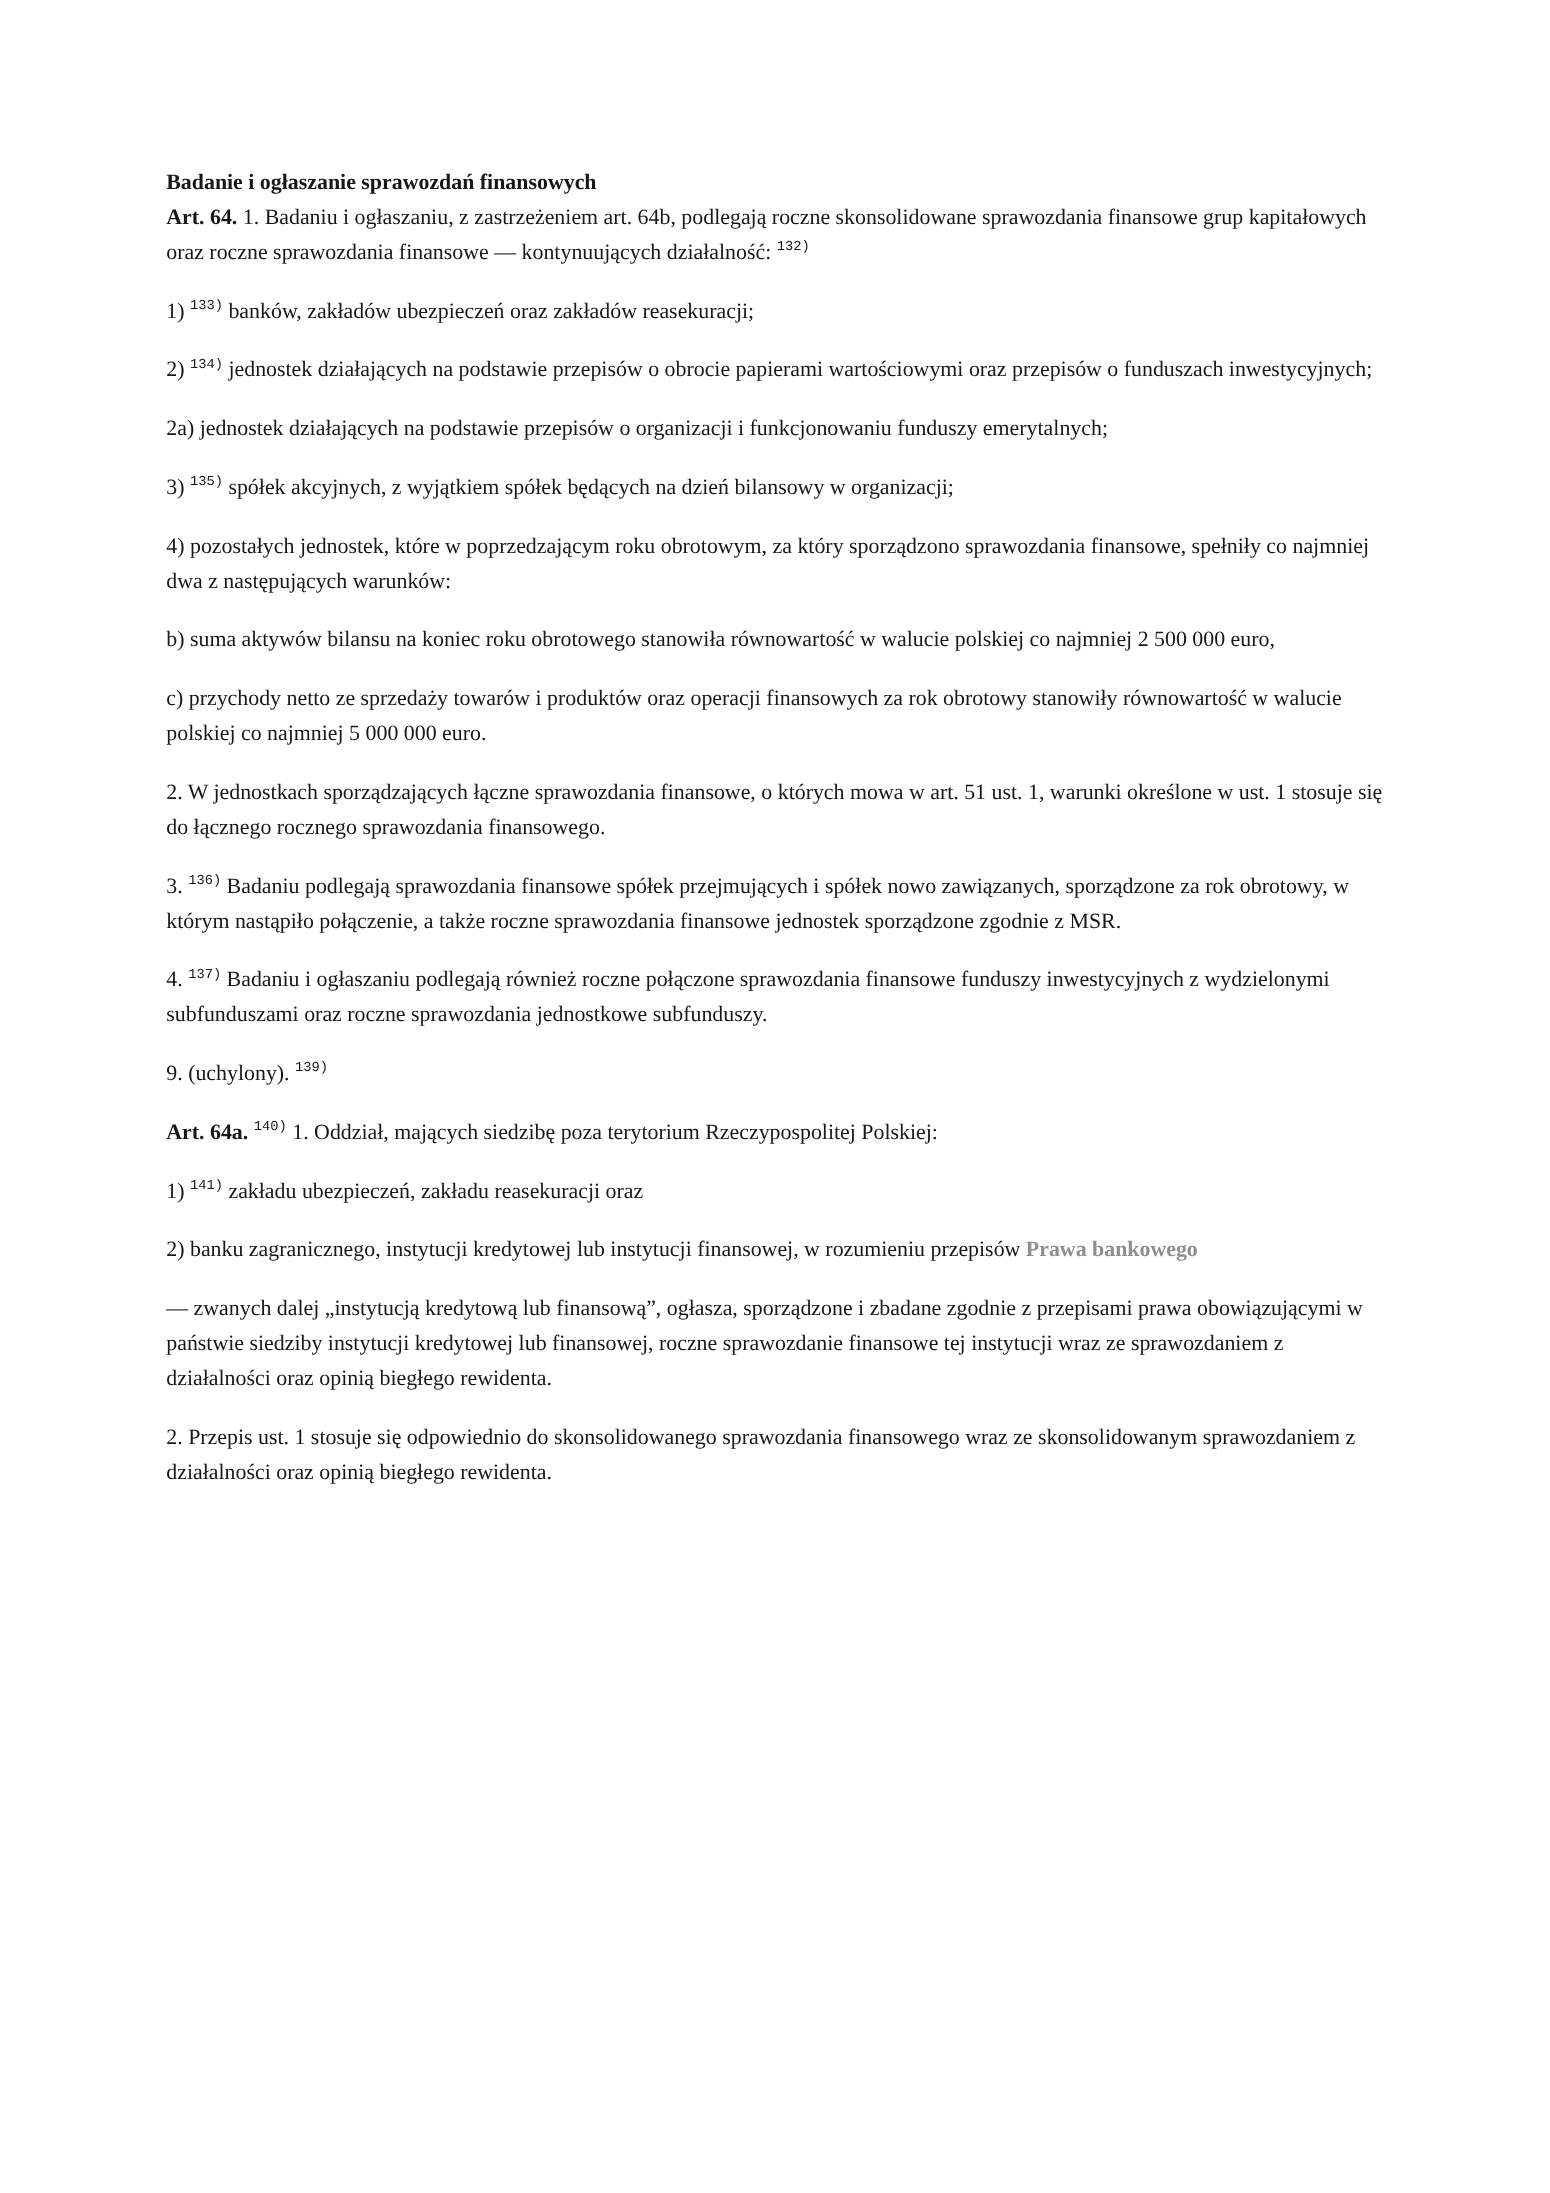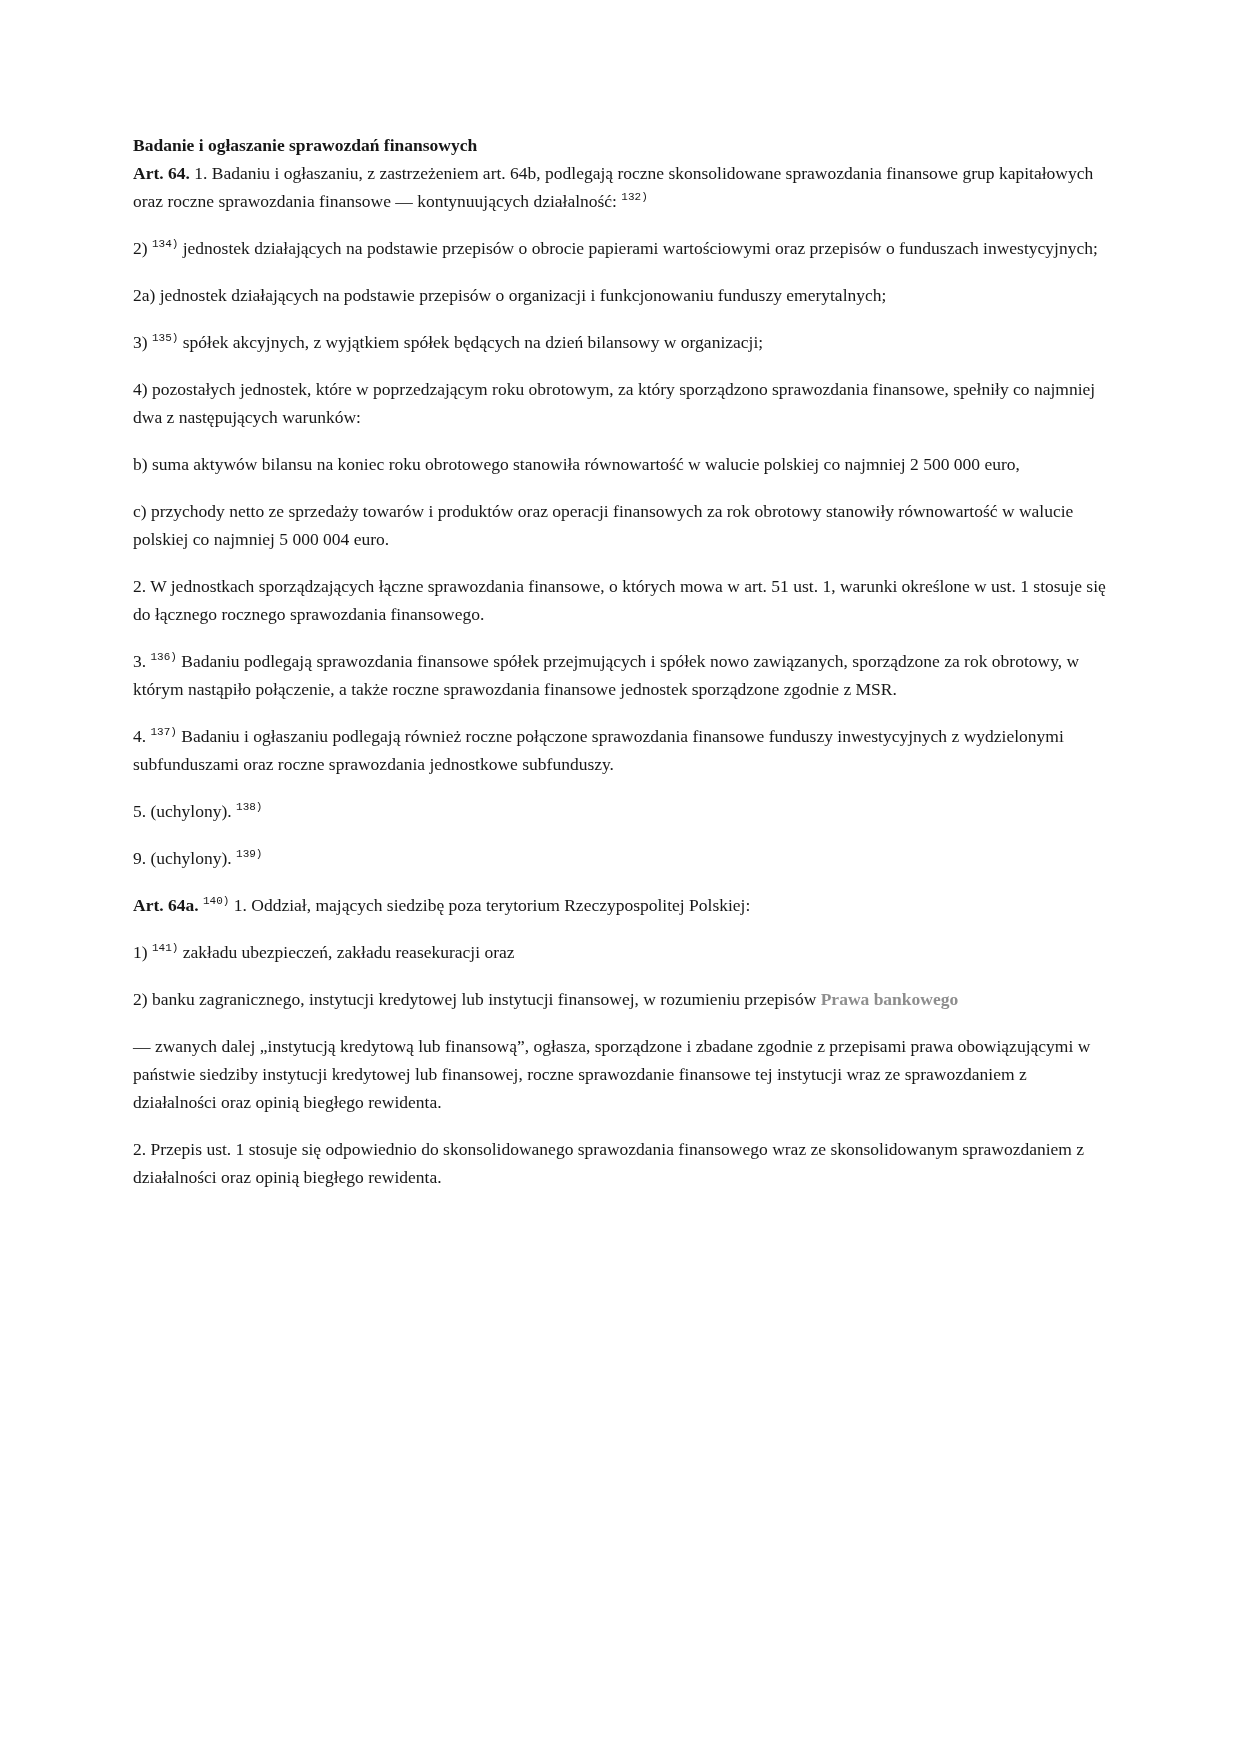--- a/index.html
+++ b/index.html
@@ -47,30 +47,30 @@
     font-weight: bold;
   }
 </style>
 </head>
 <body>
 
 <div class="page">
   <div class="heading">Badanie i ogłaszanie sprawozdań finansowych</div>
   <div>
       <p class="para"><strong>Art. 64.</strong><span> 1. Badaniu i ogłaszaniu, z zastrzeżeniem art. 64b, podlegają roczne skonsolidowane sprawozdania finansowe grup kapitałowych oraz roczne sprawozdania finansowe — kontynuujących działalność: </span><sup class="fn">132)</sup></p>
+      <p class="para"><span>1) </span><sup class="fn">133)</sup><span> banków, zakładów ubezpieczeń oraz zakładów reasekuracji;</span></p>
       <p class="para"><span>2) </span><sup class="fn">134)</sup><span> jednostek działających na podstawie przepisów o obrocie papierami wartościowymi oraz przepisów o funduszach inwestycyjnych;</span></p>
       <p class="para"><span>2a) jednostek działających na podstawie przepisów o organizacji i funkcjonowaniu funduszy emerytalnych;</span></p>
       <p class="para"><span>3) </span><sup class="fn">135)</sup><span> spółek akcyjnych, z wyjątkiem spółek będących na dzień bilansowy w organizacji;</span></p>
       <p class="para"><span>4) pozostałych jednostek, które w poprzedzającym roku obrotowym, za który sporządzono sprawozdania finansowe, spełniły co najmniej dwa z następujących warunków:</span></p>
       <p class="para"><span>b) suma aktywów bilansu na koniec roku obrotowego stanowiła równowartość w walucie polskiej co najmniej 2 500 000 euro,</span></p>
-      <p class="para"><span>c) przychody netto ze sprzedaży towarów i produktów oraz operacji finansowych za rok obrotowy stanowiły równowartość w walucie polskiej co najmniej 5 000 004 euro.</span></p>
+      <p class="para"><span>c) przychody netto ze sprzedaży towarów i produktów oraz operacji finansowych za rok obrotowy stanowiły równowartość w walucie polskiej co najmniej 5 000 000 euro.</span></p>
       <p class="para"><span>2. W jednostkach sporządzających łączne sprawozdania finansowe, o których mowa w art. 51 ust. 1, warunki określone w ust. 1 stosuje się do łącznego rocznego sprawozdania finansowego.</span></p>
       <p class="para"><span>3. </span><sup class="fn">136)</sup><span> Badaniu podlegają sprawozdania finansowe spółek przejmujących i spółek nowo zawiązanych, sporządzone za rok obrotowy, w którym nastąpiło połączenie, a także roczne sprawozdania finansowe jednostek sporządzone zgodnie z MSR.</span></p>
       <p class="para"><span>4. </span><sup class="fn">137)</sup><span> Badaniu i ogłaszaniu podlegają również roczne połączone sprawozdania finansowe funduszy inwestycyjnych z wydzielonymi subfunduszami oraz roczne sprawozdania jednostkowe subfunduszy.</span></p>
-      <p class="para"><span>5. (uchylony). </span><sup class="fn">138)</sup></p>
       <p class="para"><span>9. (uchylony). </span><sup class="fn">139)</sup></p>
       <p class="para"><strong>Art. 64a. </strong><sup class="fn">140)</sup><span> 1. Oddział, mających siedzibę poza terytorium Rzeczypospolitej Polskiej:</span></p>
       <p class="para"><span>1) </span><sup class="fn">141)</sup><span> zakładu ubezpieczeń, zakładu reasekuracji oraz</span></p>
       <p class="para"><span>2) banku zagranicznego, instytucji kredytowej lub instytucji finansowej, w rozumieniu przepisów </span><span class="gray-link">Prawa bankowego</span></p>
       <p class="para"><span>— zwanych dalej „instytucją kredytową lub finansową”, ogłasza, sporządzone i zbadane zgodnie z przepisami prawa obowiązującymi w państwie siedziby instytucji kredytowej lub finansowej, roczne sprawozdanie finansowe tej instytucji wraz ze sprawozdaniem z działalności oraz opinią biegłego rewidenta.</span></p>
       <p class="para"><span>2. Przepis ust. 1 stosuje się odpowiednio do skonsolidowanego sprawozdania finansowego wraz ze skonsolidowanym sprawozdaniem z działalności oraz opinią biegłego rewidenta.</span></p>
     </div>
 </div>
 
 </body></html>

